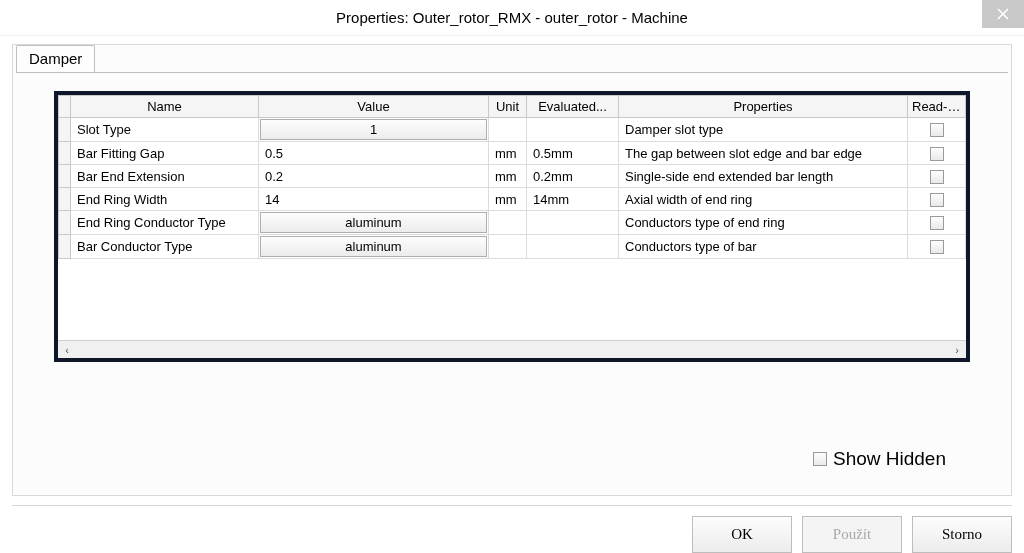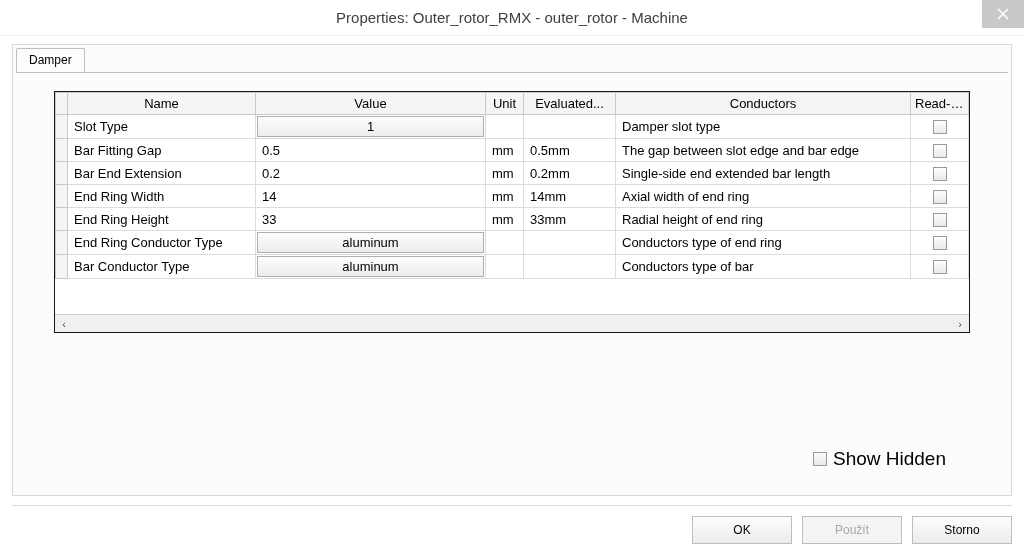--- a/index.html
+++ b/index.html
@@ -18,21 +18,21 @@
       height: 36px;
       background: #fff;
       display: flex;
       align-items: center;
       justify-content: center;
       position: relative;
       border-bottom: 1px solid #f0f0f0;
     }
     .titlebar-text {
       font-size: 15px;
-      color: #404040;
+      color: #000000;
     }
     .close-btn {
       position: absolute;
       right: 0;
       top: 0;
       width: 42px;
       height: 28px;
       background: #c8c8c8;
       color: #fff;
       display: flex;
@@ -55,42 +55,42 @@
 
     .tab-strip {
       height: 28px;
       display: flex;
       align-items: flex-end;
       padding-left: 3px;
       margin-top: -1px; 
     }
     .tab {
       padding: 4px 12px 5px;
-      font-size: 12px;
+      font-size: 15px;
       border: 1px solid #bfbfbf;
       border-top-left-radius: 2px;
       border-top-right-radius: 2px;
       background: #fdfdfd;
       border-bottom: 1px solid #fdfdfd;
       position: relative;
       top: 1px;
       cursor: pointer;
     }
 
     .content-frame {
       border-top: 1px solid #bfbfbf;
       margin: 0 3px 3px;
       padding: 18px 38px 10px;
       height: calc(100% - 30px);
       position: relative;
     }
 
     .grid-wrap {
-      border: 1px solid #0f172a;
-      height: 242px;
+      border: 4px solid #0f172a;
+      height: 271px;
       display: flex;
       flex-direction: column;
       background: #fff;
     }
     .grid-scroll {
       flex: 1;
       overflow: hidden;
     }
     table.props {
       border-collapse: collapse;
@@ -210,28 +210,29 @@
       bottom: 10px;
       height: 38px;
       border-top: 1px solid #d9d9d9;
       padding-top: 10px;
       display: flex;
       justify-content: flex-end;
       gap: 10px;
     }
     .dlg-btn {
       width: 100px;
-      height: 28px;
+      height: 37px;
       border: 1px solid #bdbdbd;
       background: linear-gradient(#fdfdfd,#ececec);
       cursor: pointer;
-      font-size: 12px;
+      font-size: 15px;
       display: flex;
       align-items: center;
       justify-content: center;
+      font-family: Liberation Serif, serif;
     }
     .dlg-btn.disabled {
       color: #a8a8a8;
       cursor: default;
       background: #f4f4f4;
     }
     .center { text-align: center; }
   </style>
 </head>
 <body>
@@ -265,21 +266,21 @@
               <col class="desc">
               <col class="readonly">
           </colgroup>
           <thead>
             <tr>
               <th class="row-gutter"></th>
               <th>Name</th>
               <th>Value</th>
               <th>Unit</th>
               <th>Evaluated...</th>
-              <th>Conductors</th>
+              <th>Properties</th>
               <th>Read-o...</th>
             </tr>
           </thead>
           <tbody id="rows">
               <tr>
                 <td class="row-gutter"></td>
                 <td>Slot Type</td>
                 <td class="value-cell-btn">
                   <span class="value-btn">1</span>
                 </td>
@@ -306,29 +307,20 @@
                 <td>Single-side end extended bar length</td>
                 <td class="center"><span class="chk-flat"></span></td>
               </tr>
               <tr>
                 <td class="row-gutter"></td>
                 <td>End Ring Width</td>
                 <td>14</td>
                 <td>mm</td>
                 <td>14mm</td>
                 <td>Axial width of end ring</td>
-                <td class="center"><span class="chk-flat"></span></td>
-              </tr>
-              <tr>
-                <td class="row-gutter"></td>
-                <td>End Ring Height</td>
-                <td>33</td>
-                <td>mm</td>
-                <td>33mm</td>
-                <td>Radial height of end ring</td>
                 <td class="center"><span class="chk-flat"></span></td>
               </tr>
               <tr>
                 <td class="row-gutter"></td>
                 <td>End Ring Conductor Type</td>
                 <td class="value-cell-btn">
                   <span class="value-btn">aluminum</span>
                 </td>
                 <td></td>
                 <td></td>

